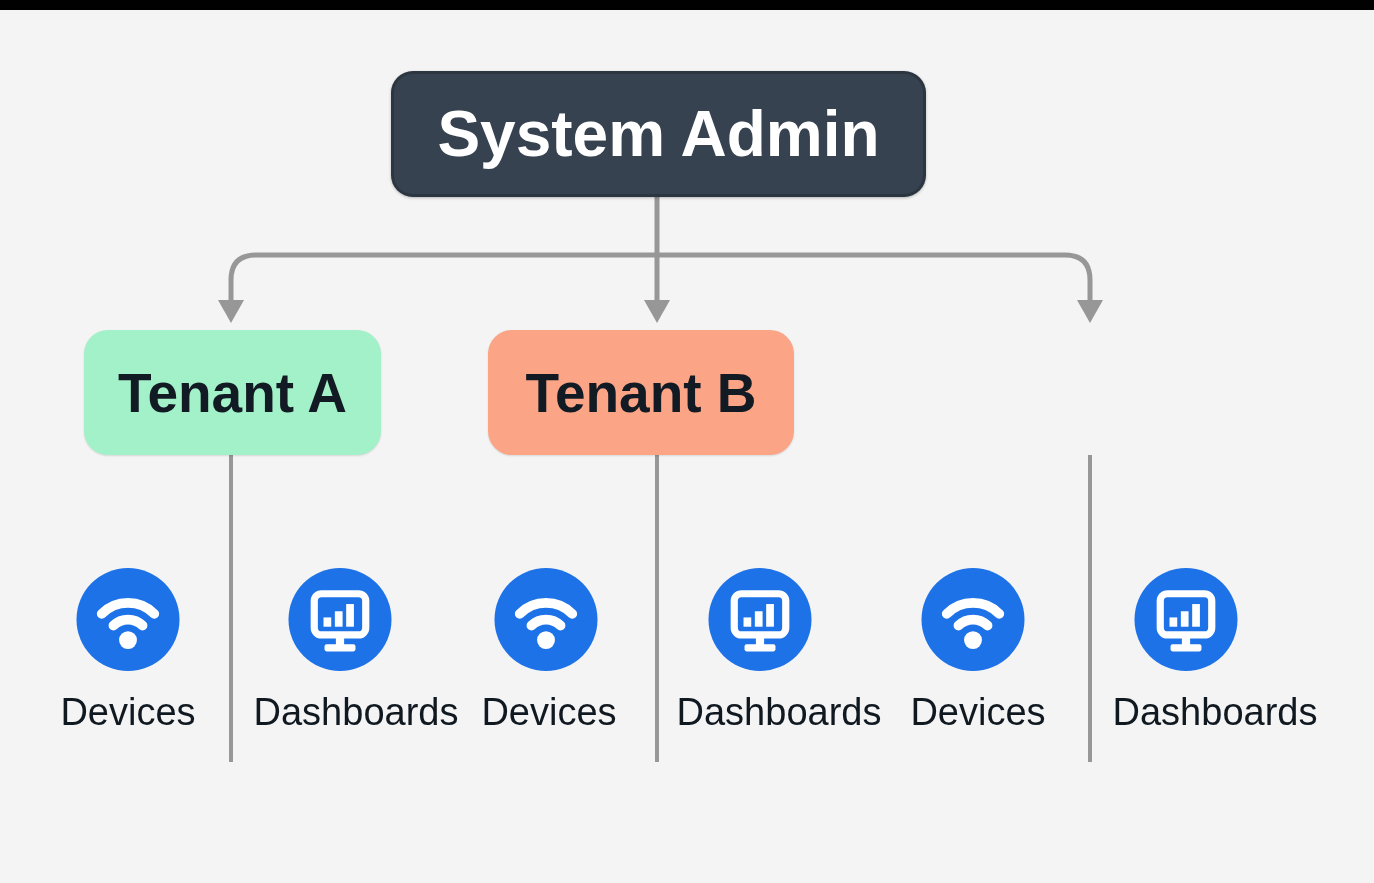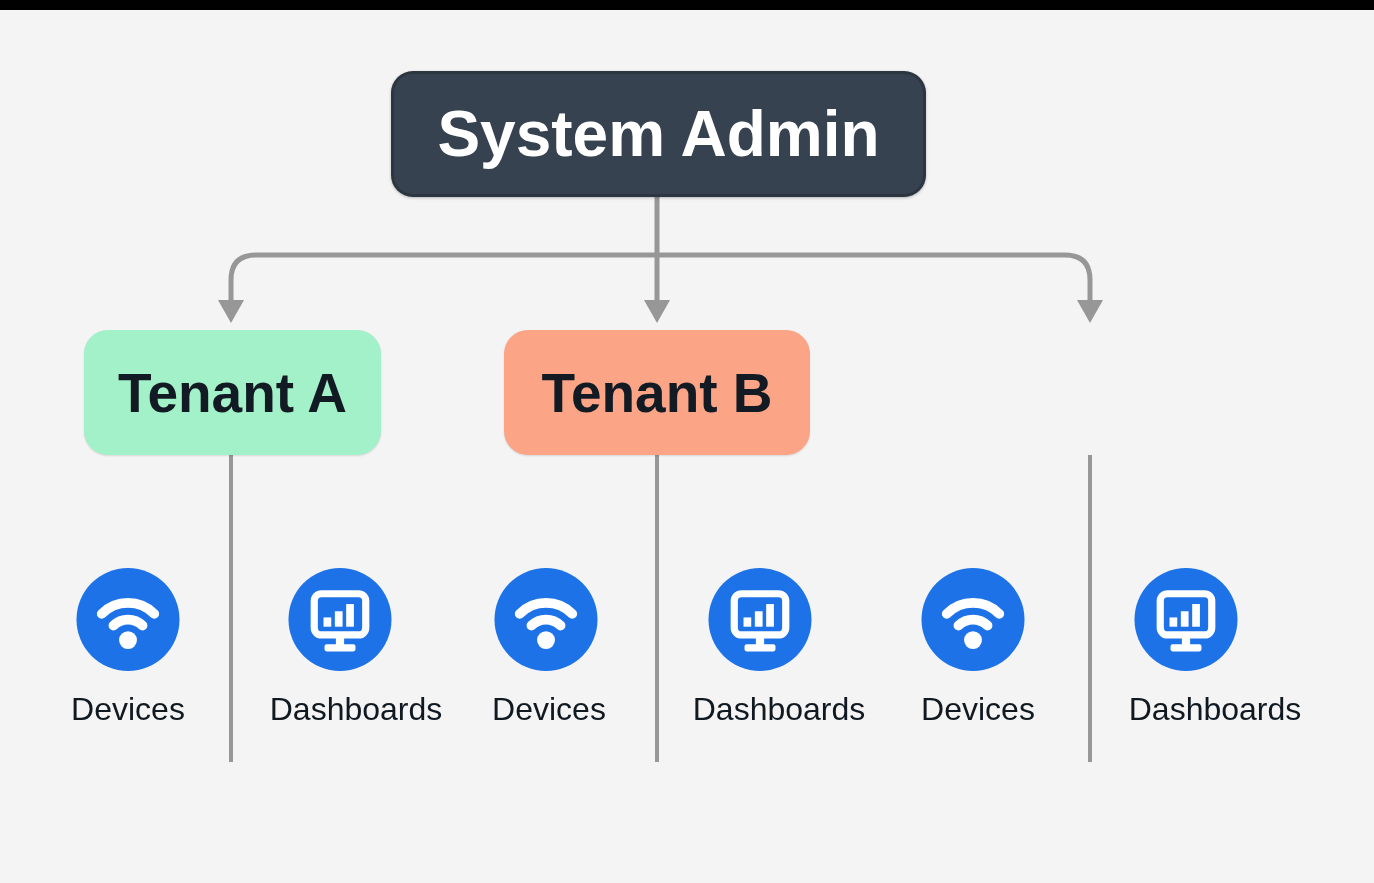--- a/index.html
+++ b/index.html
@@ -55,41 +55,41 @@
     top: 330px;
     height: 125px;
     border-radius: 24px;
   }
   .tenant-box .box-label {
     color: #121a24;
     font-size: 55px;
     font-weight: bold;
   }
   .tenant-a { left: 84px;  width: 297px; }
-  .tenant-b { left: 504px; width: 306px; }
+  .tenant-b { left: 488px; width: 306px; }
   .tenant-c { left: 939px; width: 305px; }
 
   .leaf-circle {
     position: absolute;
     top: 568px;
     width: 103px; height: 103px;
     border-radius: 50%;
     transform: translateX(-50%);
     display: flex;
     align-items: center;
     justify-content: center;
     z-index: 2;
   }
   .leaf-circle svg { width: 103px; height: 103px; display: block; }
 
   .leaf-label {
     position: absolute;
     top: 691px;
     transform: translateX(-50%);
-    font-size: 32px;
+    font-size: 38px;
     font-weight: 500;
     color: #101820;
     white-space: nowrap;
     z-index: 2;
   }
 </style>
 </head>
 <body>
 
 <div class="stage" style="background: rgb(244, 244, 245);">

